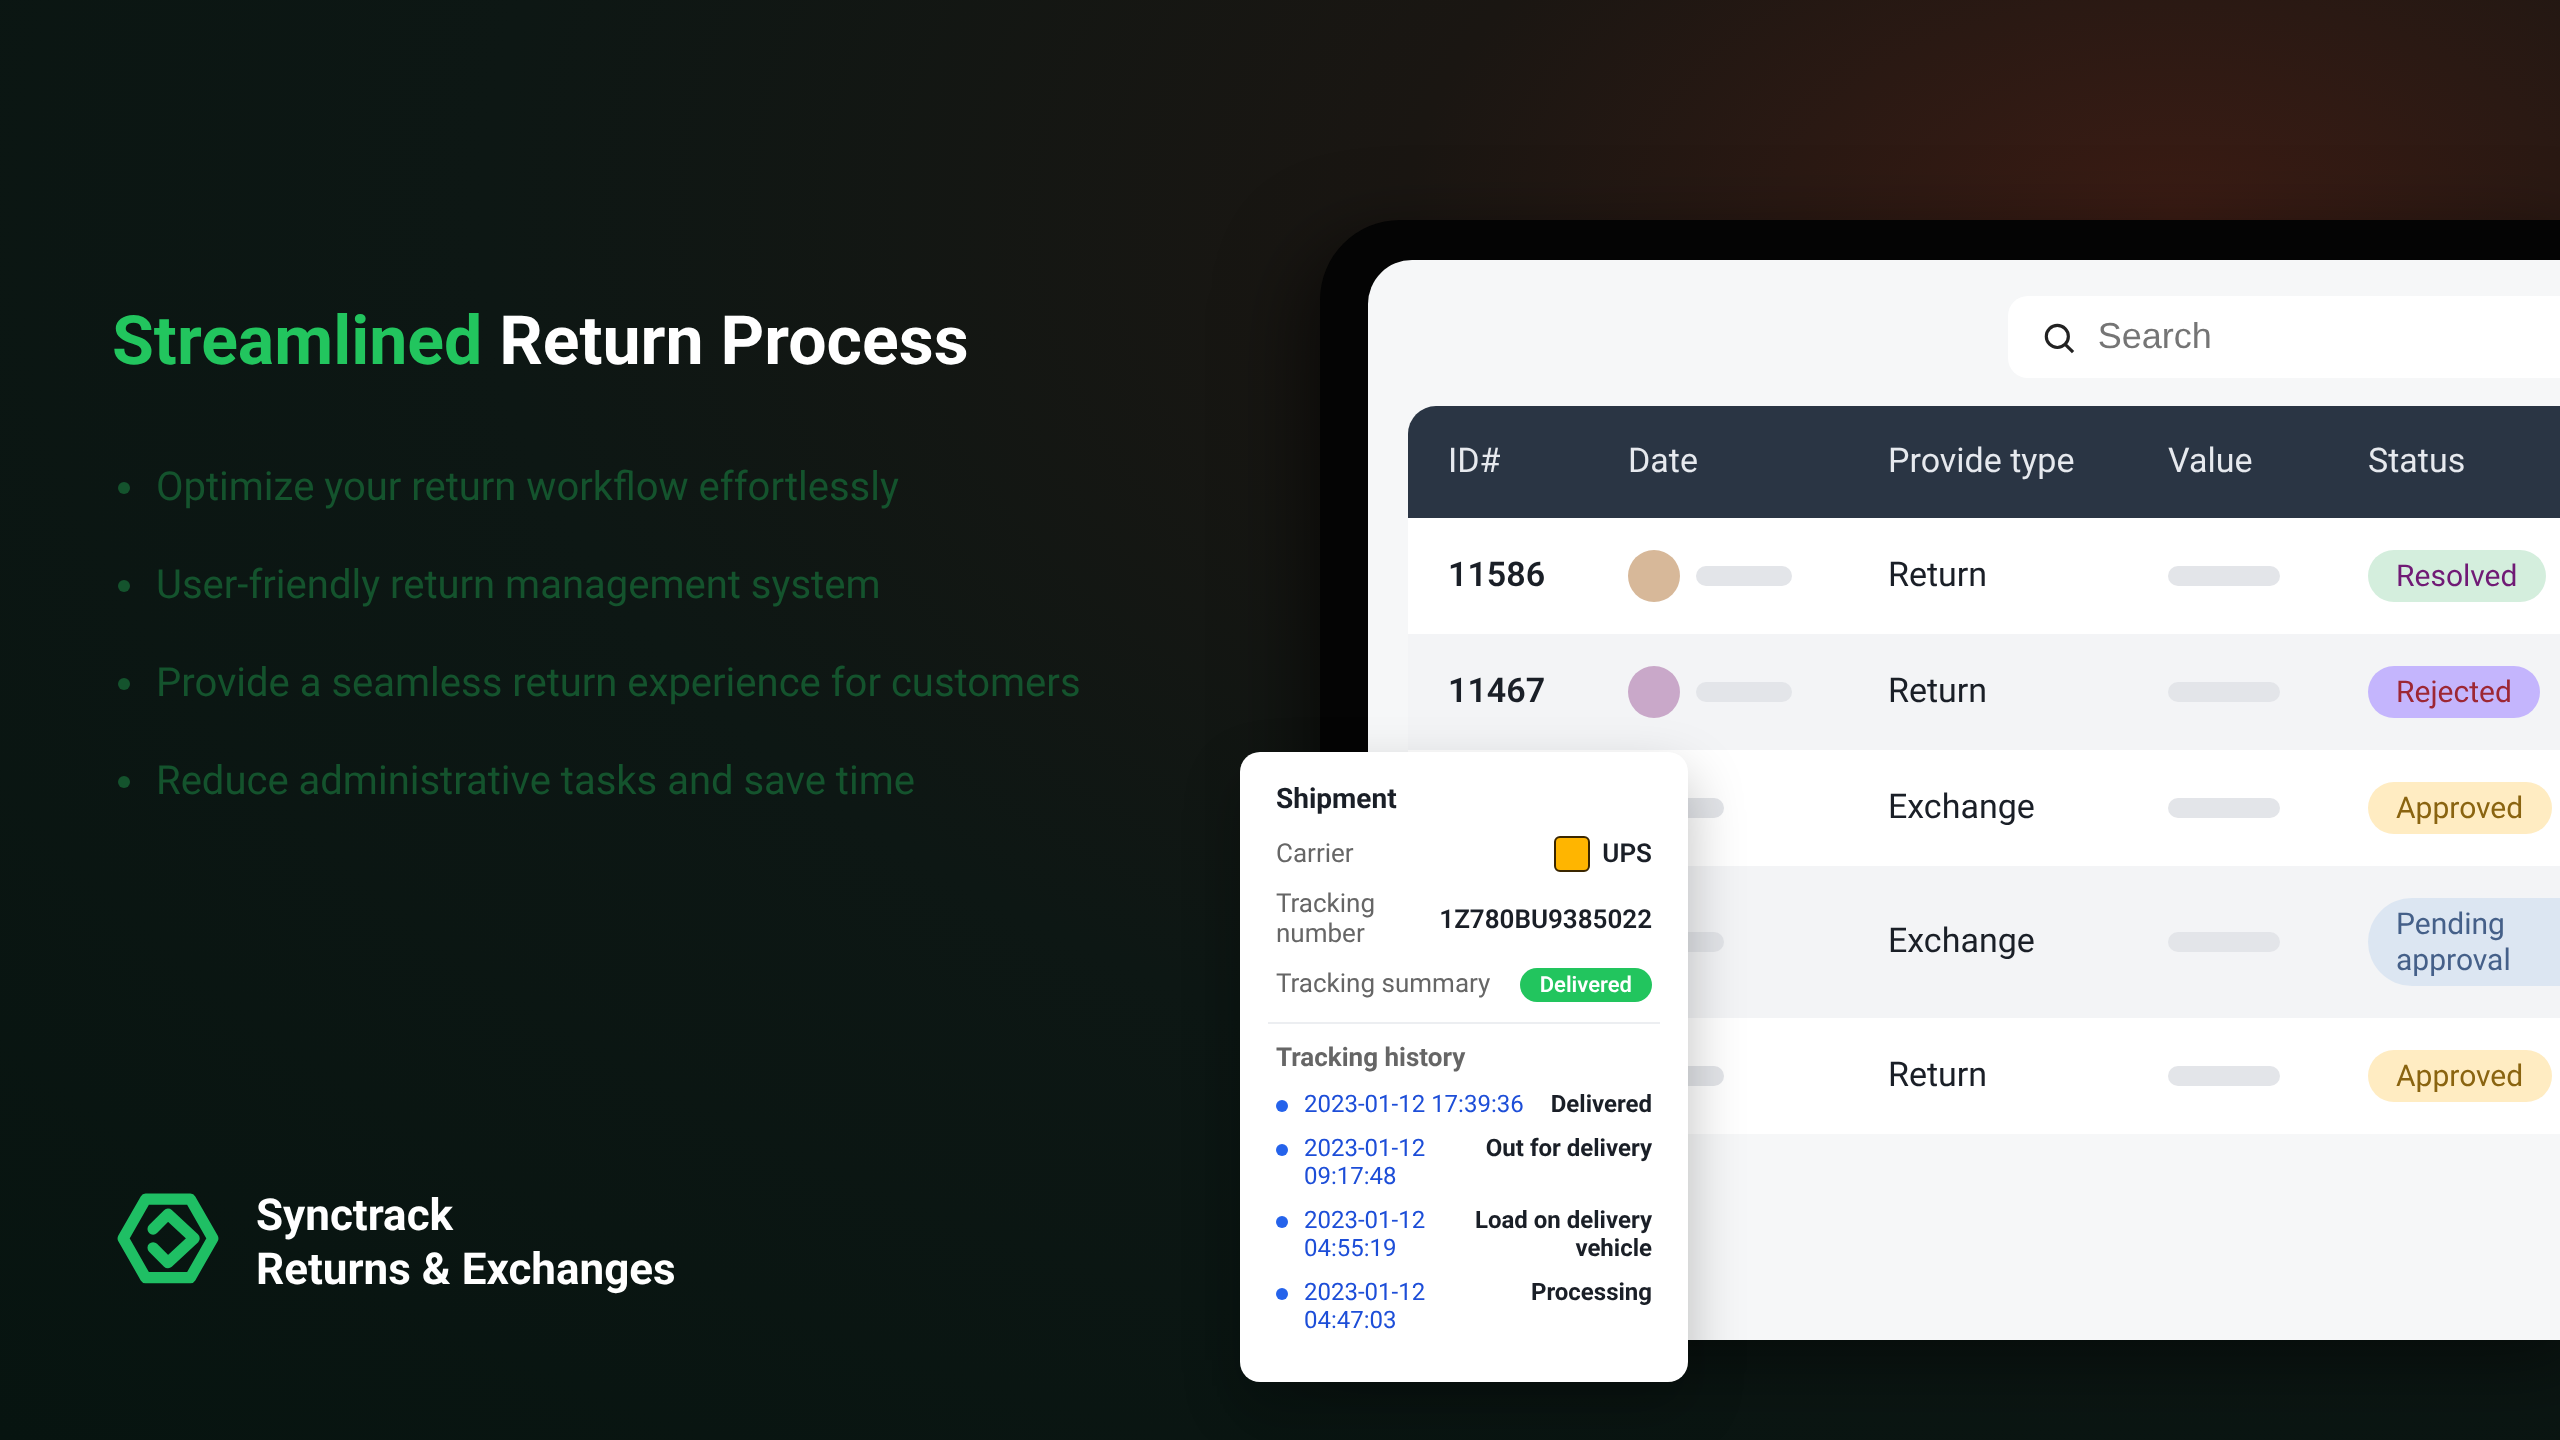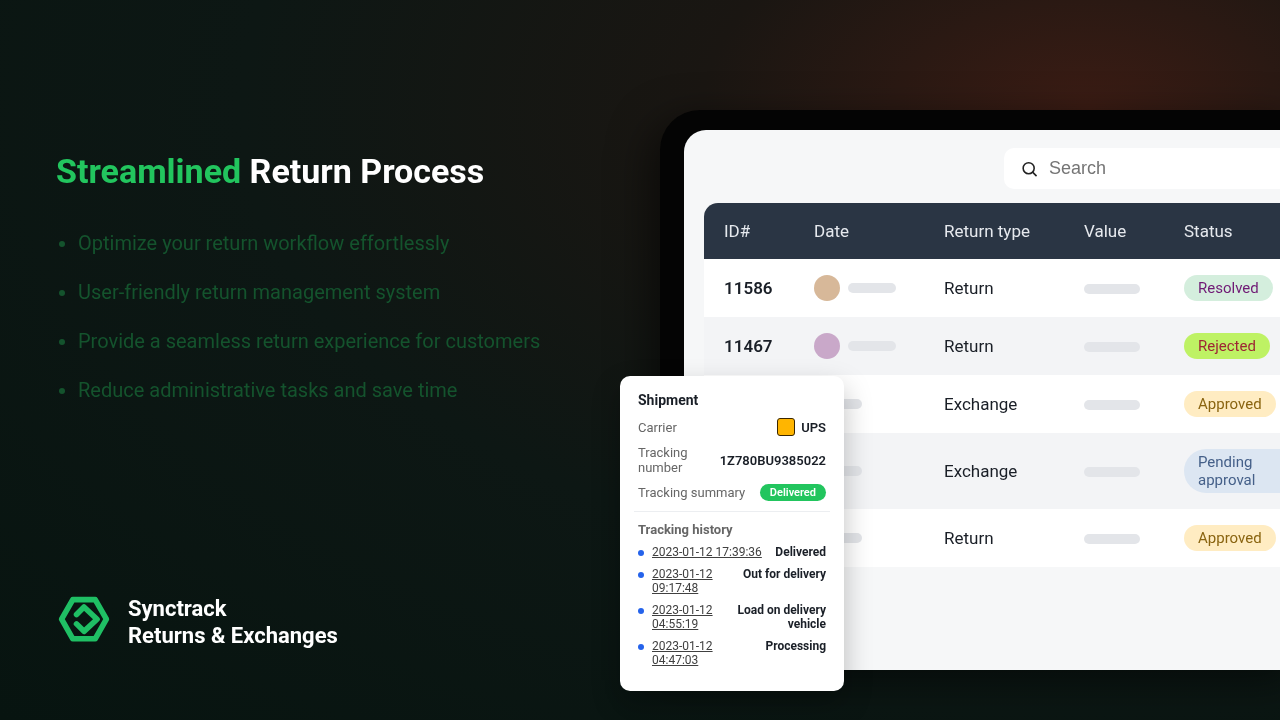--- a/index.html
+++ b/index.html
@@ -51,42 +51,42 @@
 }
 .row:nth-child(even) { background: #f3f4f6; }
 .id { font-weight: 600; }
 .date-cell { display: flex; align-items: center; gap: 8px; }
 .avatar { width: 26px; height: 26px; border-radius: 50%; background: #d7b899; display: inline-block; }
 .avatar.b { background: #c9a8c9; }
 .skel { display: inline-block; height: 10px; width: 48px; background: #e3e5e9; border-radius: 5px; }
 .skel.lg { width: 56px; }
 .badge { display: inline-block; padding: 4px 14px; border-radius: 999px; font-size: 15px; }
 .b-resolved { background: #d4eedd; color: #701a75; }
-.b-rejected { background: #bef264; color: #9d2734; }
+.b-rejected { background: #c4b5fd; color: #9d2734; }
 .b-approved { background: #ffecc2; color: #8a6410; }
 .b-pending { background: #dce6f2; color: #456089; }
 
 .shipment {
   position: absolute; left: 620px; top: 376px; width: 224px;
   background: #fff; border-radius: 10px; padding: 16px 18px;
   box-shadow: 0 12px 28px rgba(0,0,0,0.25); color: #1a1f27; font-size: 13px;
 }
 .shipment h4 { font-size: 14px; font-weight: 700; margin-bottom: 10px; }
 .srow { display: flex; justify-content: space-between; align-items: center; margin: 9px 0; }
 .srow .lbl { color: #666; }
 .srow .val { font-weight: 600; text-align: right; }
 .carrier-chip { display: flex; align-items: center; gap: 6px; font-weight: 600; }
 .carrier-box { width: 18px; height: 18px; background: #ffb500; border-radius: 3px; display: inline-block; border: 1px solid #3a2600; }
 .deliv { background: #22c55e; color: #fff; padding: 2px 10px; border-radius: 999px; font-size: 11px; font-weight: 600; }
 .divider { height: 1px; background: #eceef1; margin: 10px -4px; }
 .hist { margin-top: 4px; }
 .hist h5 { color: #666; font-weight: 700; font-size: 13px; margin-bottom: 8px; }
 .hist-row { display: flex; align-items: flex-start; gap: 8px; margin: 8px 0; font-size: 12px; }
 .dot { width: 6px; height: 6px; border-radius: 50%; background: #2563eb; margin-top: 5px; flex: 0 0 6px; }
-.hist-ts { color: #404040; flex: 1; text-decoration: underline; }
+.hist-ts { color: #1d4ed8; flex: 1; }
 .hist-st { font-weight: 700; text-align: right; max-width: 100px; }
 </style>
 </head>
 <body>
 
 <div class="left-panel">
   <div class="title">
     <span class="accent">Streamlined</span>
     <span>Return Process</span>
   </div>
@@ -117,21 +117,21 @@
           <circle cx="11" cy="11" r="7"></circle>
           <line x1="21" y1="21" x2="16" y2="16"></line>
         </svg>
       <input placeholder="Search" style="">
     </div>
 
     <div class="table">
       <div class="thead">
         <div>ID#</div>
         <div>Date</div>
-        <div>Return type</div>
+        <div>Provide type</div>
         <div>Value</div>
         <div>Status</div>
       </div>
       <div id="table-body">
           <div class="row">
             <div class="id">11586</div>
             <div class="date-cell">
               <span class="avatar a"></span>
               <span class="skel"></span>
             </div>

